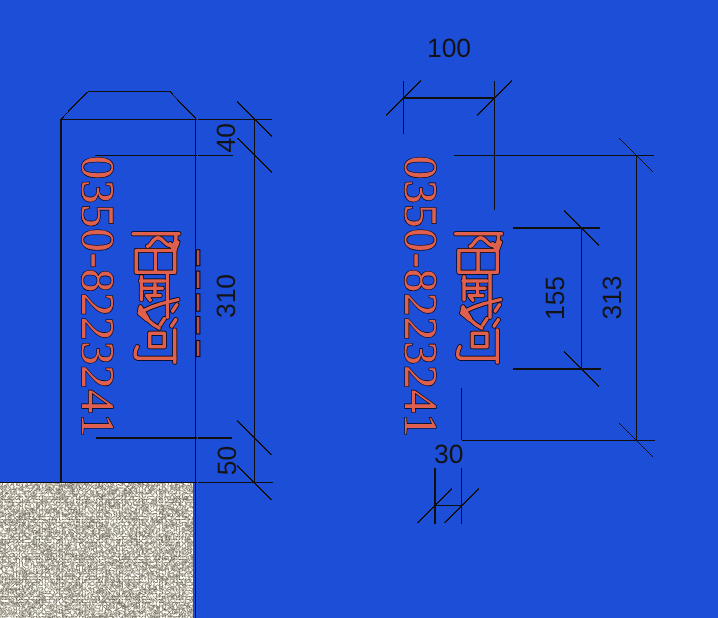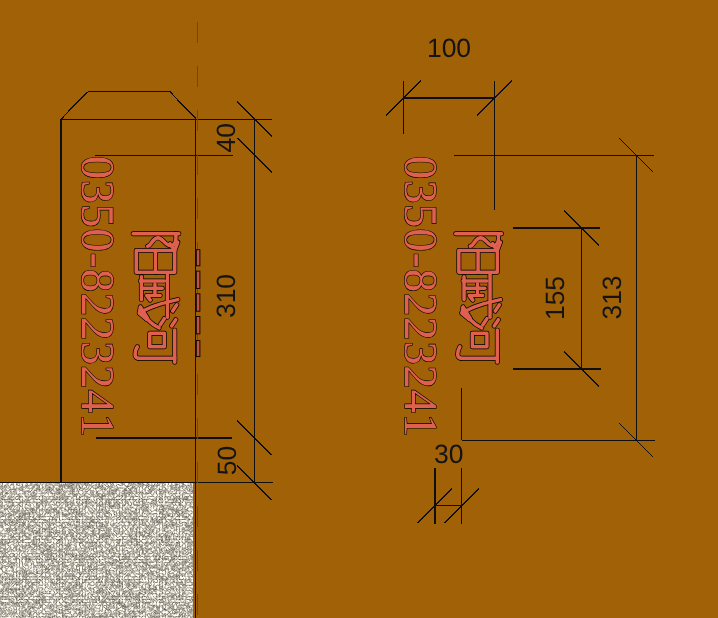--- a/index.html
+++ b/index.html
@@ -1,16 +1,16 @@
 <!DOCTYPE html>
 <html><head>
 <meta charset="utf-8">
 <style>
 html,body{margin:0;padding:0;background:#fff;}
-#wrap{position:relative;width:718px;height:618px;overflow:hidden;background:#a16207;}
+#wrap{position:relative;width:718px;height:618px;overflow:hidden;background:#1d4ed8;}
 text{font-family:"Liberation Sans",sans-serif;text-rendering:geometricPrecision;}
 .dim{font-size:26.5px;fill:#141414;opacity:0.999;}
 .phone{font-family:"Liberation Serif",serif;font-size:47px;fill:#e0604f;stroke:#000;stroke-width:1.2;paint-order:stroke;letter-spacing:0.65px;opacity:0.999;}
 </style>
 </head>
 <body>
 <div id="wrap">
 <svg width="718" height="618" viewBox="0 0 718 618">
 <defs>
 <filter id="gr" x="0" y="0" width="100%" height="100%" color-interpolation-filters="sRGB">

